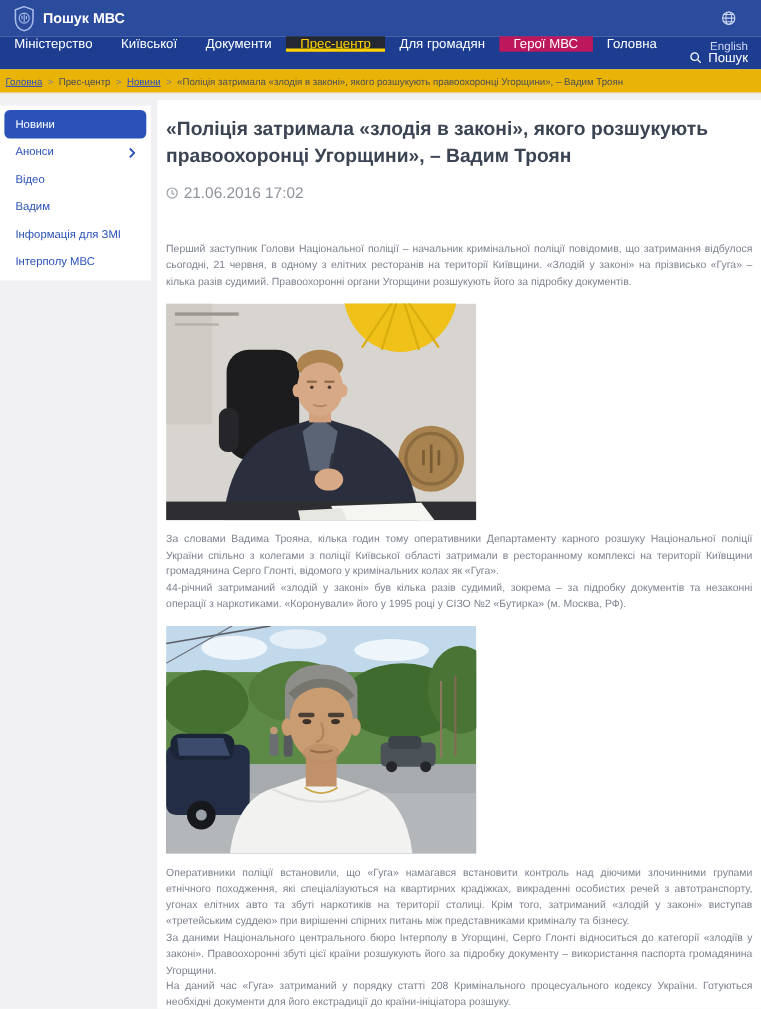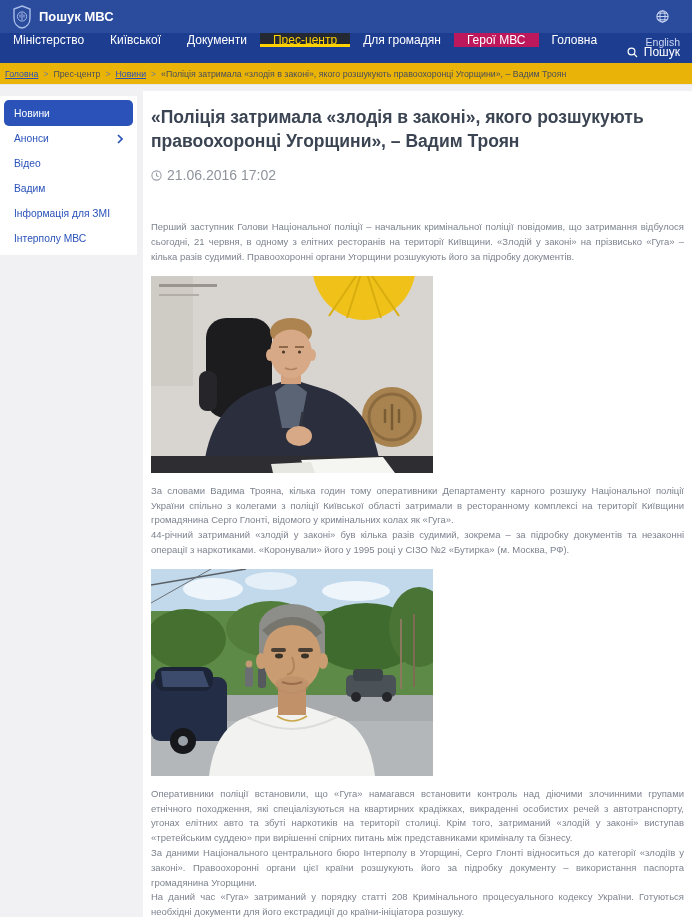--- a/index.html
+++ b/index.html
@@ -230,21 +230,21 @@
         <ellipse cx="128" cy="87" rx="4" ry="2.4" fill="#3a3129"></ellipse>
         <ellipse cx="154" cy="87" rx="4" ry="2.4" fill="#3a3129"></ellipse>
         <path d="M141,88 q4,10 0,15 q-3,3 -5,2" stroke="#b3845a" stroke-width="2" fill="none"></path>
         <ellipse cx="141" cy="116" rx="17" ry="9" fill="#b98d66" opacity="0.55"></ellipse>
         <path d="M131,113 Q141,117 151,113" stroke="#9c6b4c" stroke-width="2" fill="none"></path>
       </svg>
     </div>
 
     <div class="pgroup">
       <p>Оперативники поліції встановили, що «Гуга» намагався встановити контроль над діючими злочинними групами етнічного походження, які спеціалізуються на квартирних крадіжках, викраденні особистих речей з автотранспорту, угонах елітних авто та збуті наркотиків на території столиці. Крім того, затриманий «злодій у законі» виступав «третейським суддею» при вирішенні спірних питань між представниками криміналу та бізнесу.</p>
-      <p>За даними Національного центрального бюро Інтерполу в Угорщині, Серго Глонті відноситься до категорії «злодіїв у законі». Правоохоронні органи цієї країни розшукують його за підробку документу – використання паспорта громадянина Угорщини.</p>
+      <p>За даними Національного центрального бюро Інтерполу в Угорщині, Серго Глонті відноситься до категорії «злодіїв у законі». Правоохоронні збуті цієї країни розшукують його за підробку документу – використання паспорта громадянина Угорщини.</p>
       <p>На даний час «Гуга» затриманий у порядку статті 208 Кримінального процесуального кодексу України. Готуються необхідні документи для його екстрадиції до країни-ініціатора розшуку.</p>
     </div>
 
     <div class="signature">
       <div>Департамент комунікації</div>
 
     </div>
   </main>
 </div>
 

